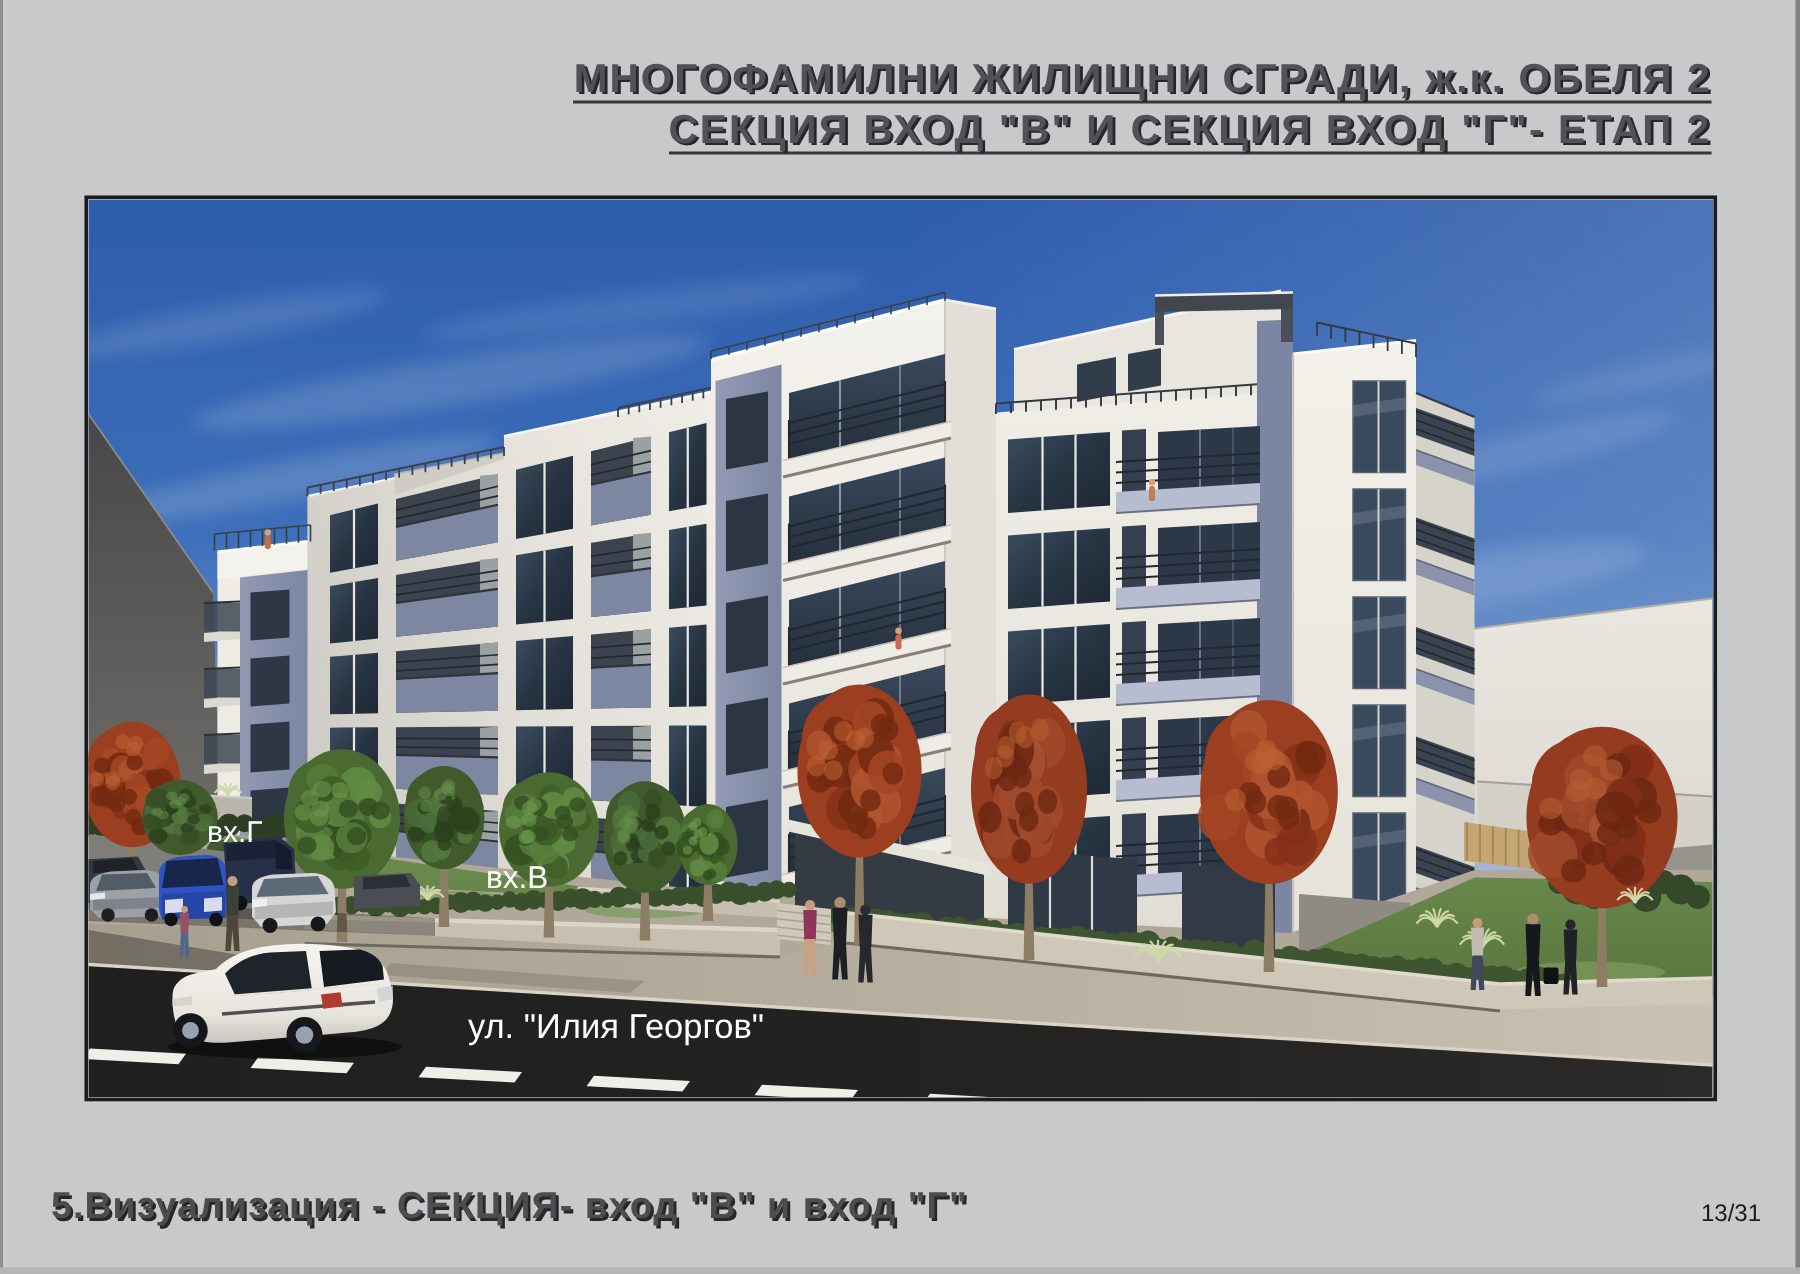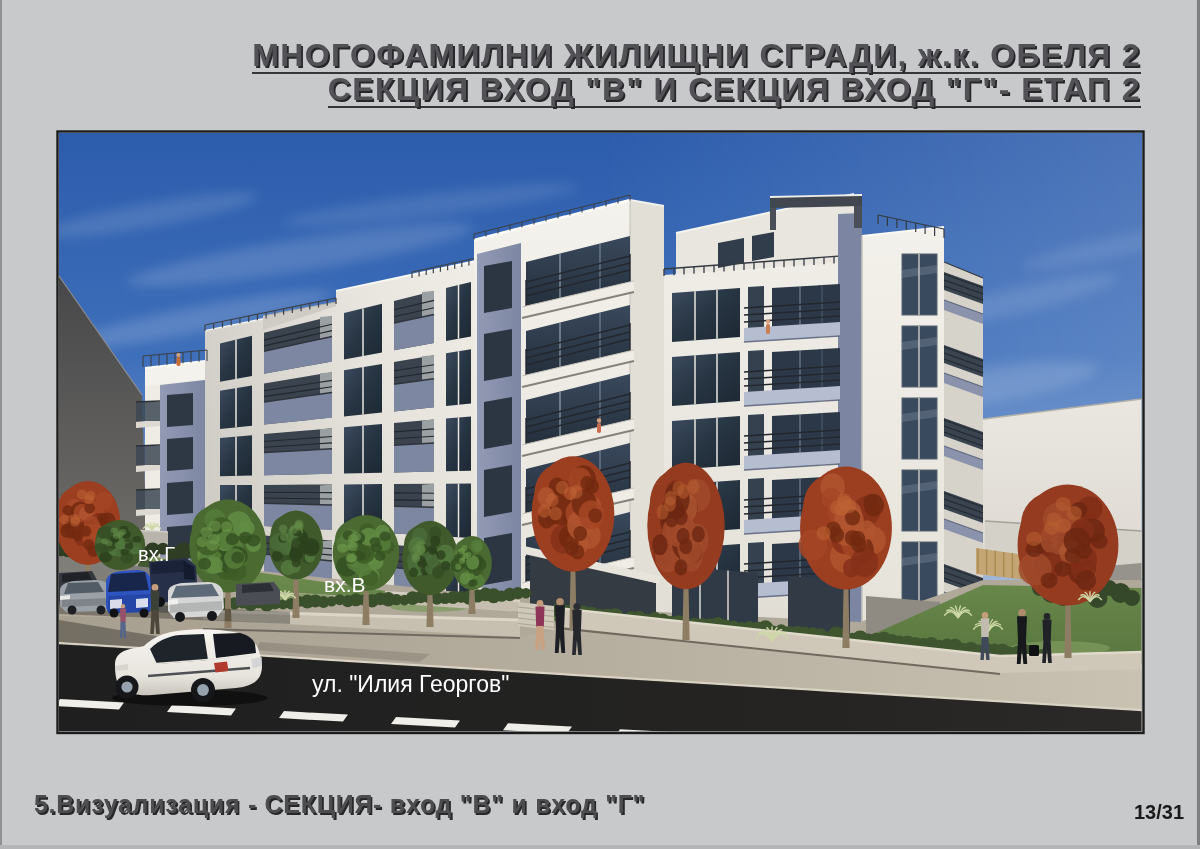--- a/index.html
+++ b/index.html
@@ -1,16 +1,16 @@
 <!DOCTYPE html>
 <html><head><meta charset="utf-8">
 <style>
 html,body{margin:0;padding:0;width:1200px;height:849px;background:#c8c9cb;font-family:"Liberation Sans",sans-serif;overflow:hidden;position:relative}
 .abs{position:absolute}
-.title{font-weight:bold;font-size:32px;color:#525256;white-space:nowrap;line-height:1;
+.title{font-weight:bold;font-size:27px;color:#525256;white-space:nowrap;line-height:1;
 text-shadow:1.8px 1.8px 0 #27272a;border-bottom:2.6px solid #363638;padding-bottom:1px}
 .cap{font-weight:bold;font-size:25px;color:#4d4d50;white-space:nowrap;
 text-shadow:1.7px 1.7px 0 #27272a}
 </style></head>
 <body>
 
 <div class="abs" style="left:0;top:0;width:1200px;height:849px;background:#c8c9cb"></div>
 
 <div class="abs" style="left:0;top:0;width:2px;height:849px;background:#8f9092"></div>
 
@@ -1595,12 +1595,12 @@
 <g>
         <text x="312" y="692" font-size="23" fill="#ffffff" font-family="Liberation Sans, sans-serif">ул. "Илия Георгов"</text>
       </g>
 </g>
 
 <rect x="57.5" y="131.5" width="1086" height="601.5" fill="none" stroke="#1c1c1c" stroke-width="2.4"></rect>
 </svg>
 
 <div class="abs cap" style="left:34px;top:790px;letter-spacing:0.72px">5.Визуализация - СЕКЦИЯ- вход "В" и вход "Г"</div>
 
-<div class="abs" style="left:1134px;top:801px;font-size:20px;font-weight:bold;color:#1a1a1a">13/31</div>
+<div class="abs" style="left:1134px;top:801px;font-size:16px;font-weight:normal;color:#1a1a1a">13/31</div>
 </body></html>

